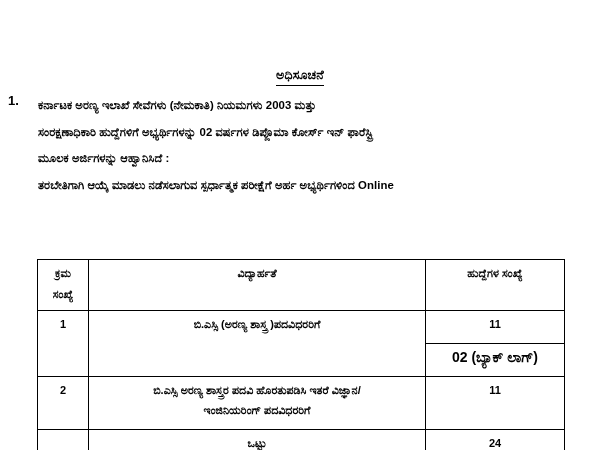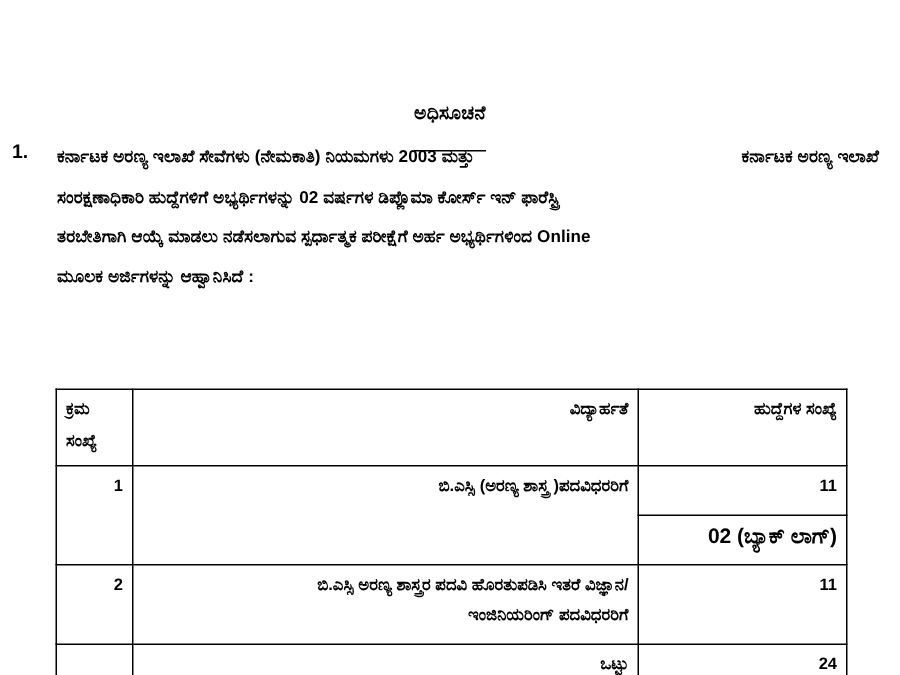--- a/index.html
+++ b/index.html
@@ -29,21 +29,21 @@
     top: 68px;
     width: 600px;
     text-align: center;
     font-size: 12.5px;
     font-weight: bold;
     letter-spacing: 0.2px;
   }
   .doc-title .title-text {
     display: inline-block;
     border-bottom: 1.4px solid #000;
-    padding-bottom: 16px;
+    padding-bottom: 1px;
     line-height: 1.25;
   }
 
   
   .para-block {
     position: absolute;
     left: 6px;
     top: 92px;
     width: 580px;
   }
@@ -87,35 +87,35 @@
     width: 527px;
   }
   table.data-table td,
   table.data-table th {
     border: 1.2px solid #000;
     padding: 3px 6px;
     font-size: 11px;
     font-weight: bold;
     vertical-align: top;
     line-height: 20px;
-    text-align: right;
+    text-align: center;
   }
   .col-sl  { width: 51px; }
   .col-qual{ width: 337px; }
   .col-num { width: 139px; }
 
   th.hdr {
     font-weight: bold;
     font-size: 11px;
     text-align: center;
     vertical-align: top;
     height: 44px;
   }
   th.hdr.sl-hdr {
-    text-align: left;
+    text-align: center;
     padding-left: 6px;
     line-height: 21px;
     font-family: Liberation Serif, serif;
   }
   td.sl-cell {
     text-align: center;
     font-size: 12.5px;
     font-weight: bold;
     vertical-align: top;
   }
@@ -143,35 +143,34 @@
   <div class="doc-title">
     <span class="title-text">ಅಧಿಸೂಚನೆ</span>
   </div>
 
   <div class="para-block">
     <div class="para-number">1.</div>
     <div class="para-body">
 
       <div class="para-line justify">
         <span>ಕರ್ನಾಟಕ ಅರಣ್ಯ ಇಲಾಖೆ ಸೇವೆಗಳು (ನೇಮಕಾತಿ) ನಿಯಮಗಳು 2003 ಮತ್ತು</span>
-        <span>ಕರ್ನಾಟಕ ಅರಣ್ಯ ಇಲಾಖೆ</span>
       </div>
 
 
 
       <div class="para-line">
         <span>ಸಂರಕ್ಷಣಾಧಿಕಾರಿ ಹುದ್ದೆಗಳಿಗೆ ಅಭ್ಯರ್ಥಿಗಳನ್ನು 02 ವರ್ಷಗಳ ಡಿಪ್ಲೊಮಾ ಕೋರ್ಸ್ ಇನ್ ಫಾರೆಸ್ಟ್ರಿ</span>
       </div>
 
       <div class="para-line">
+        <span>ಮೂಲಕ ಅರ್ಜಿಗಳನ್ನು ಆಹ್ವಾನಿಸಿದೆ :</span>
+      </div>
+
+      <div class="para-line">
         <span>ತರಬೇತಿಗಾಗಿ ಆಯ್ಕೆ ಮಾಡಲು ನಡೆಸಲಾಗುವ ಸ್ಪರ್ಧಾತ್ಮಕ ಪರೀಕ್ಷೆಗೆ ಅರ್ಹ ಅಭ್ಯರ್ಥಿಗಳಿಂದ Online</span>
-      </div>
-
-      <div class="para-line">
-        <span>ಮೂಲಕ ಅರ್ಜಿಗಳನ್ನು ಆಹ್ವಾನಿಸಿದೆ :</span>
       </div>
 
     </div>
   </div>
 
   <div class="table-wrap">
     <table class="data-table">
       <colgroup>
         <col class="col-sl">
         <col class="col-qual">

